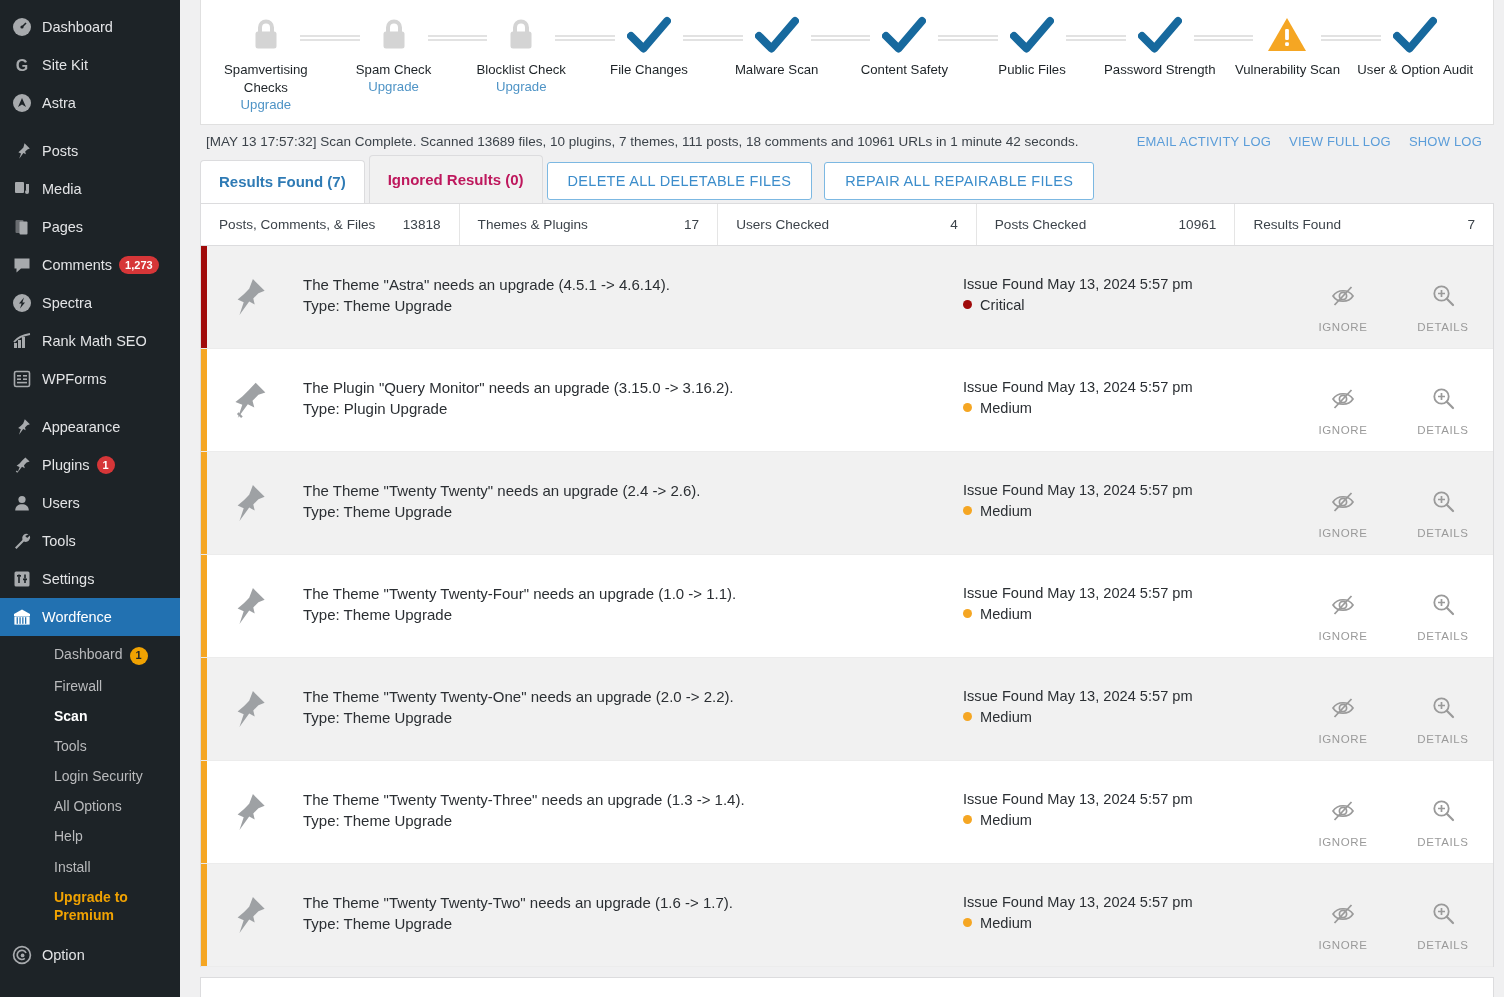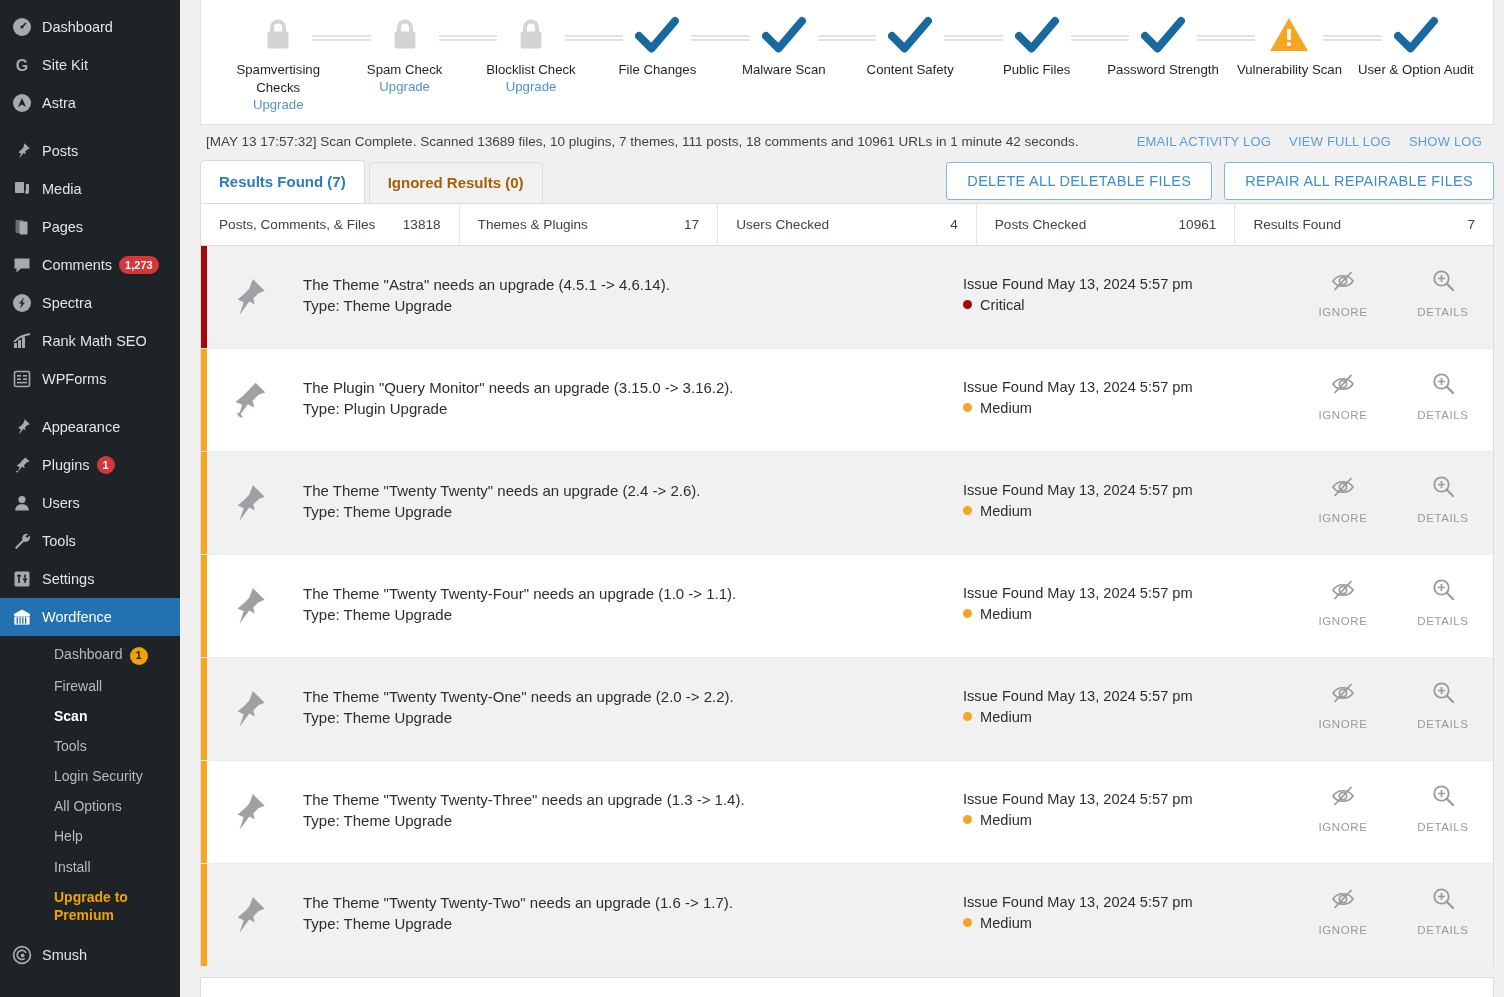--- a/index.html
+++ b/index.html
@@ -66,21 +66,21 @@
   #main {
     flex: 1; height: 997px; overflow: hidden;
     background: #f0f0f1; position: relative;
   }
 
   
   .steps {
     background: #fff; margin: 0 10px 0 20px;
     border: 1px solid #e0e0e0; border-top: 0;
     display: flex; align-items: flex-start;
-    padding: 6px 14px 12px 14px;
+    padding: 6px 14px 12px 1px;
   }
   .step {
     flex: 1; display: flex; flex-direction: column; align-items: center;
     position: relative;
   }
   .step .icon-wrap {
     height: 58px; display: flex; align-items: center; justify-content: center;
     width: 100%;
   }
   .step .glyph { position: relative; z-index: 2; width: 46px; height: 46px;
@@ -110,29 +110,29 @@
     font-size: 13.5px; color: #3c434a;
   }
   .statusbar .log-links { display: flex; gap: 18px; }
   .statusbar .log-link {
     color: #5b9dd9; font-size: 13px; letter-spacing: .2px; cursor: pointer;
   }
 
   
   .tabs-row {
     margin: 0 10px 0 20px; display: flex; align-items: flex-end;
-    justify-content: space-between; height: 46px; position: relative;
+    height: 46px; position: relative;
   }
   .tabs { display: flex; align-items: flex-end; height: 46px; }
   .tab {
-    height: 41px; display: flex; align-items: center; padding: 0 18px;
+    height: 48px; display: flex; align-items: center; padding: 0 18px;
     font-size: 15px; font-weight: 700; cursor: pointer;
     border: 1px solid #dcdcde; border-bottom: none;
     border-radius: 4px 4px 0 0; margin-right: 4px; background: #f1f1f1;
-    color: #a16207; position: relative;
+    color: #be185d; position: relative;
   }
   .tab.active { background: #fff; color: #2f7bb5; z-index: 3; height: 43px; }
   .actions { display: flex; gap: 12px; align-items: center; padding-bottom: 3px; }
   .btn {
     border: 1px solid #7cb8e2; border-radius: 3px; background: #fff;
     color: #3c8dcb; font-size: 14.5px; letter-spacing: .3px;
     padding: 10px 20px; cursor: pointer; white-space: nowrap;
   }
 
   
@@ -166,21 +166,21 @@
   .r-text { flex: 1; padding: 28px 10px 0 0; }
   .r-text .line1 { font-size: 15px; color: #2b2f33; line-height: 1.42; }
   .r-text .line2 { font-size: 15px; color: #2b2f33; line-height: 1.42; }
   .r-meta { width: 330px; min-width: 330px; padding: 28px 0 0 0; }
   .r-meta .found { font-size: 14.6px; color: #2b2f33; line-height: 1.45; }
   .r-meta .sev { font-size: 14.6px; color: #2b2f33; display: flex; align-items: center; gap: 8px; margin-top: 2px; }
   .dot { width: 9px; height: 9px; border-radius: 50%; display: inline-block; }
   .r-actions { width: 200px; min-width: 200px; display: flex; padding-top: 22px; }
   .act {
     flex: 1; display: flex; flex-direction: column; align-items: center;
-    gap: 8px; cursor: pointer; color: #9a9a9a;
+    gap: 8px; cursor: pointer; color: #9a9a9a; justify-content: center;
   }
   .act .act-label { font-size: 11.5px; letter-spacing: .6px; color: #9a9a9a; }
 
   .bottom-panel {
     margin: 0 10px 0 20px; height: 40px; background: #fff;
     border: 1px solid #dcdcde;
   }
   .gap { height: 10px; }
 </style>
 </head>
@@ -362,21 +362,21 @@
       </div>
     <div id="sb-after">
         <div class="menu-item">
           <span class="mi-icon">
             <svg width="20" height="20" viewBox="0 0 20 20">
               <circle cx="10" cy="10" r="8.4" fill="none" stroke="currentColor" stroke-width="1.7"></circle>
               <path d="M14 8 a4.6 4.6 0 1 0 -1.2 5.4" fill="none" stroke="currentColor" stroke-width="1.7"></path>
               <circle cx="10.6" cy="10.4" r="1.9" fill="currentColor"></circle>
             </svg>
           </span>
-          <span class="mi-label">Smush</span>
+          <span class="mi-label">Option</span>
         </div>
       </div>
   </nav>
 
   <div id="main">
 
     <div class="steps" id="steps-row">
         <div class="step">
           <div class="icon-wrap">
             <span class="connector right"></span>

